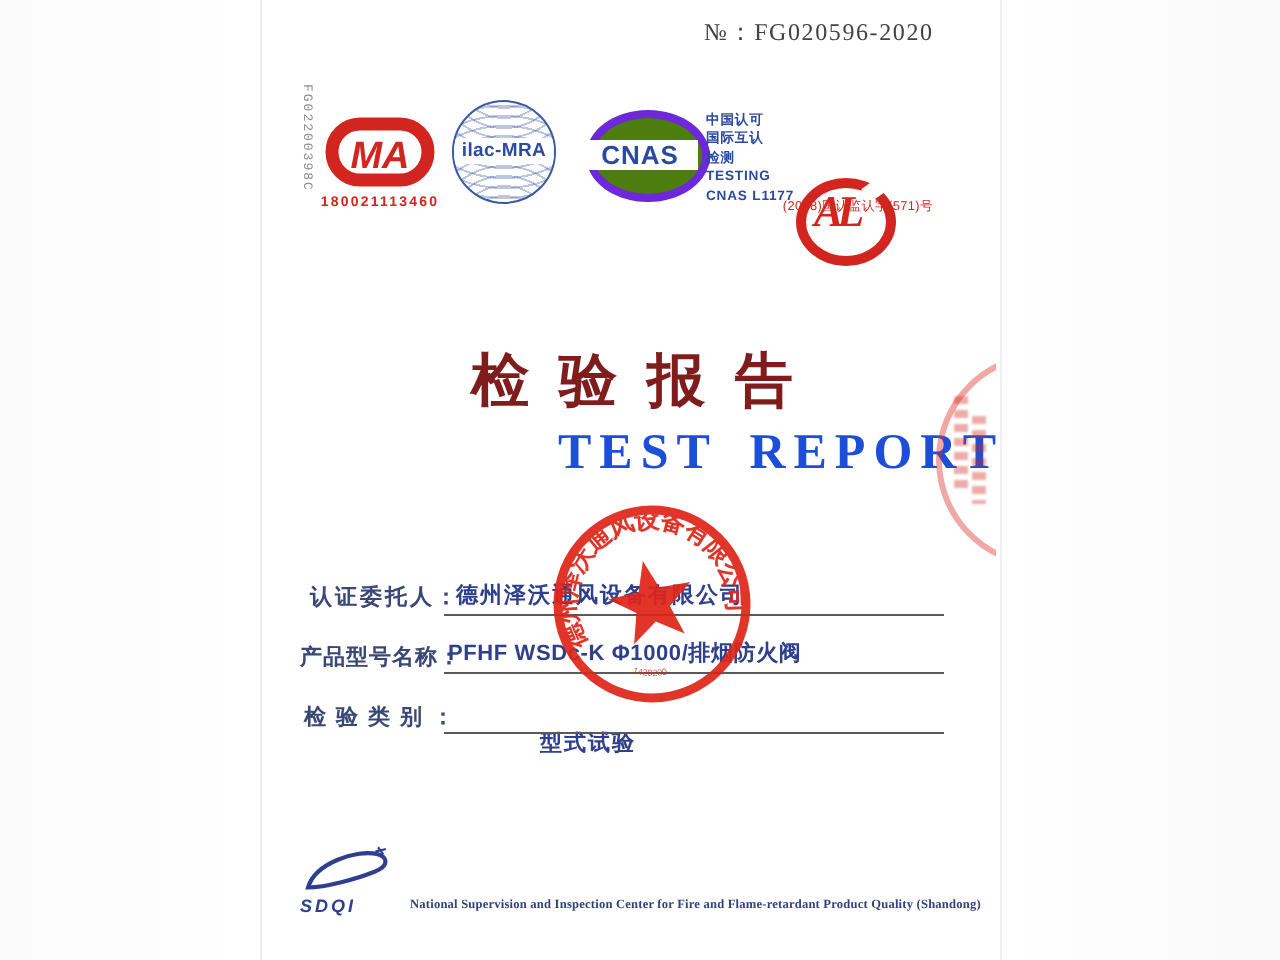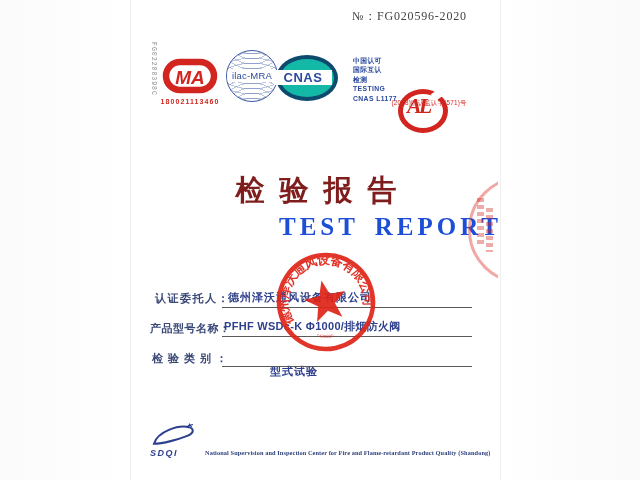--- a/index.html
+++ b/index.html
@@ -22,23 +22,23 @@
   .cma{position:absolute;left:162px;top:58px;width:56px;text-align:right;}
   .cma-num{position:absolute;left:158px;top:98px;width:64px;font-size:7px;font-weight:bold;
     color:#d2251f;letter-spacing:1.1px;text-align:center;}
   .ilac{position:absolute;left:226px;top:50px;width:50px;height:50px;border-radius:50%;
     border:1.5px solid #3a57a0;overflow:hidden;
     background:
       repeating-radial-gradient(circle at 50% 135%, rgba(64,92,164,0.35) 0 1px, transparent 1px 5px),
       repeating-radial-gradient(circle at 50% -35%, rgba(64,92,164,0.35) 0 1px, transparent 1px 5px),
       #fff;}
   .ilac-band{position:absolute;left:0;top:18px;width:100%;height:13px;background:#fff;
-    font-size:9.5px;font-weight:normal;color:#2c4a9e;text-align:center;line-height:13px;letter-spacing:0.2px;}
-  .cnas{position:absolute;left:276px;top:55px;width:54px;height:38px;border-radius:50%;
-    border:4px solid #0c4a6e;background:#14b8a6;}
+    font-size:9.5px;font-weight:bold;color:#2c4a9e;text-align:center;line-height:13px;letter-spacing:0.2px;}
+  .cnas{position:absolute;left:293px;top:55px;width:54px;height:38px;border-radius:50%;
+    border:4px solid #6d28d9;background:#4d7c0f;}
   .cnas-band{position:absolute;left:-6px;top:11px;width:58px;height:15px;background:#fff;
     font-size:13px;font-weight:900;color:#2b4a9e;text-align:center;line-height:15px;letter-spacing:0.5px;}
   .cnas-side{position:absolute;left:353px;top:56px;font-size:6.8px;line-height:9.4px;
     color:#2b4a9e;font-weight:bold;letter-spacing:0.4px;}
   .cal{position:absolute;left:398px;top:49px;width:50px;height:44px;margin-top:40px;}
   .cal-ring{position:absolute;left:0;top:0;width:40px;height:34px;border:5px solid #d2251f;border-radius:50%;}
   .cal-notch{position:absolute;left:34px;top:2px;width:10px;height:8px;background:#fff;transform:rotate(-35deg);}
   .cal-mark{position:absolute;left:9px;top:4px;font-size:22px;font-weight:900;font-style:italic;
     color:#d2251f;font-family:"Liberation Serif",serif;letter-spacing:-3px;}
   .cal-caption{position:absolute;left:384px;top:99px;width:90px;font-size:6.4px;color:#d2251f;

